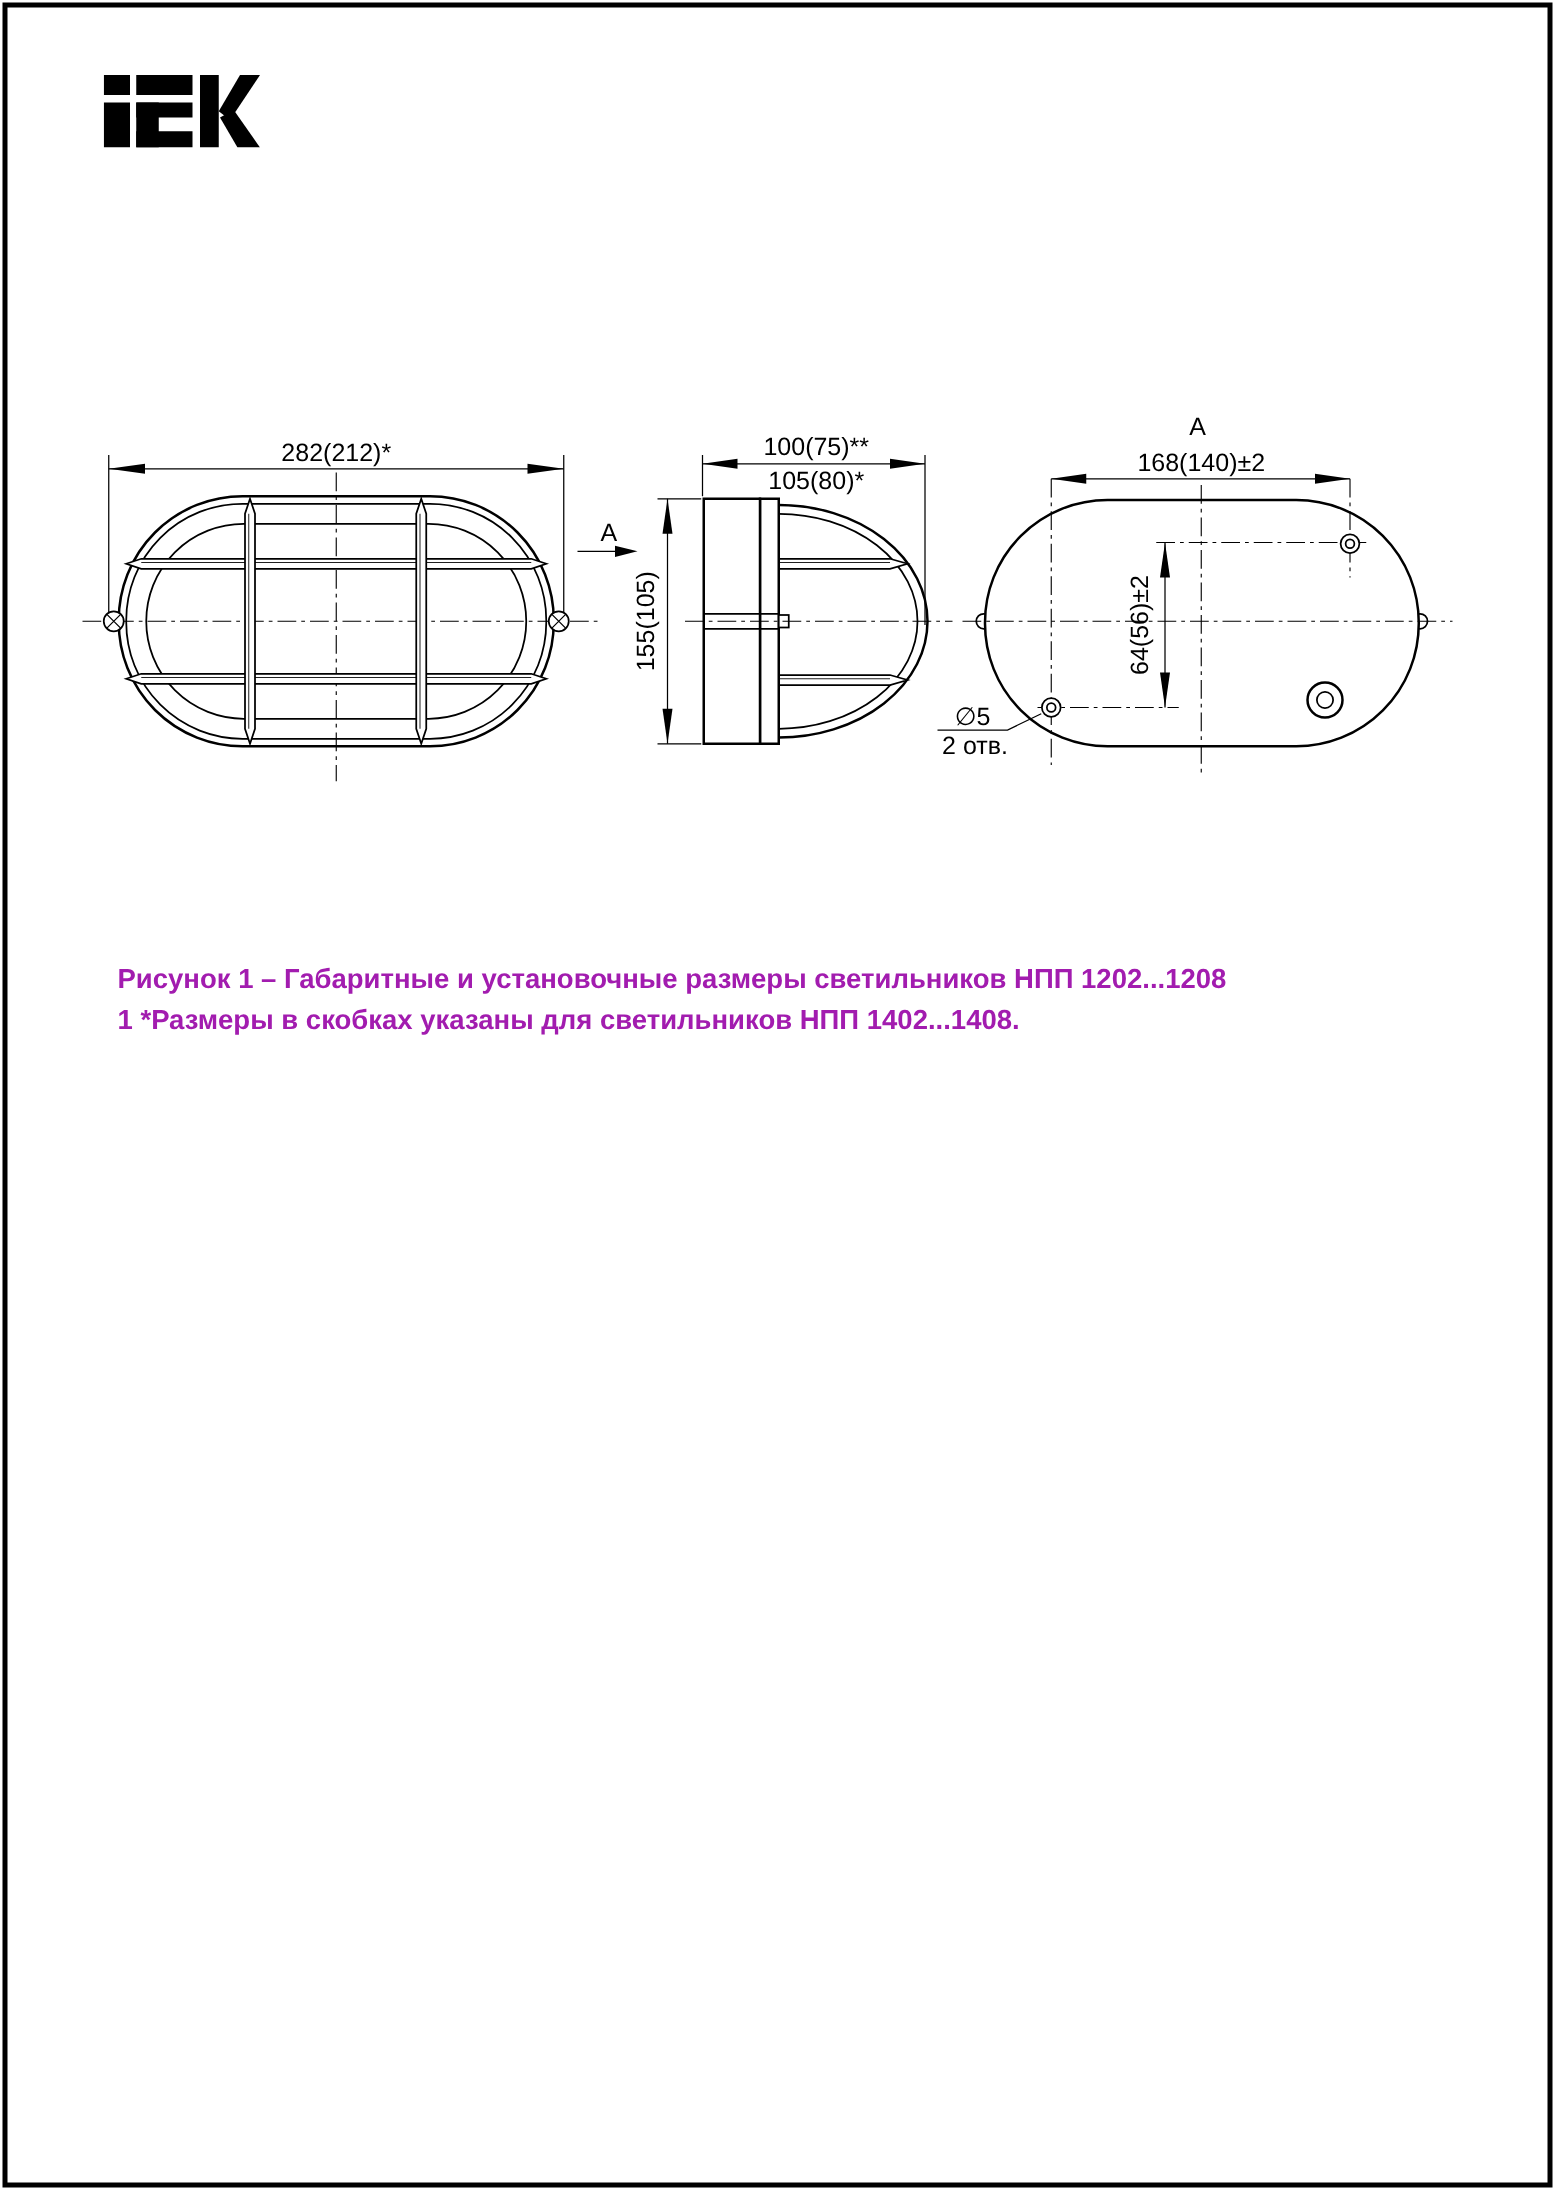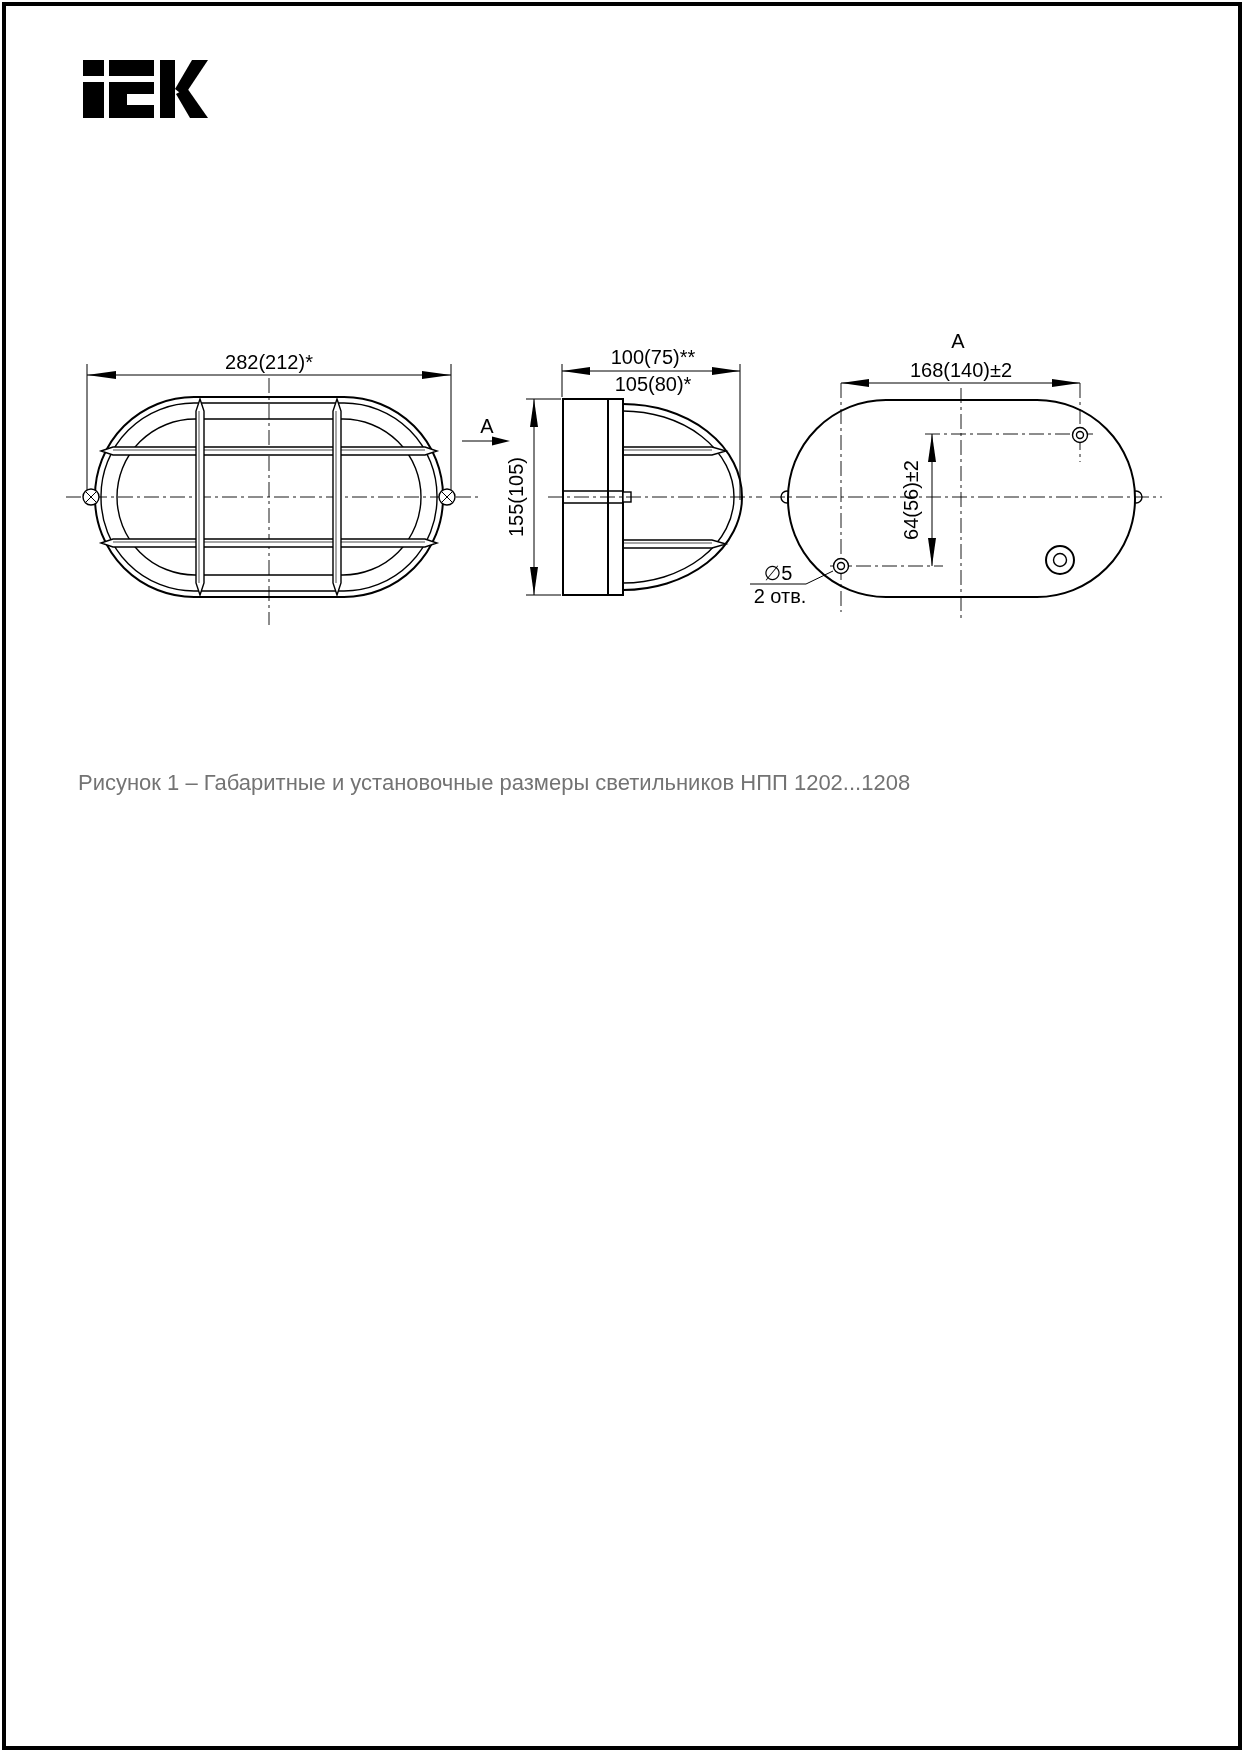--- a/index.html
+++ b/index.html
@@ -24,22 +24,22 @@
   .objw  {stroke:#000;stroke-width:2;fill:#fff;}
   .obj2  {stroke:#000;stroke-width:1.4;fill:none;}
   .obj2w {stroke:#000;stroke-width:1.4;fill:#fff;}
   .thin  {stroke:#000;stroke-width:1;fill:none;}
   .hair  {stroke:#000;stroke-width:0.7;fill:none;}
   .cl    {stroke:#000;stroke-width:0.9;fill:none;stroke-dasharray:15 4 3 4;}
   .arr   {fill:#000;stroke:none;}
   .dtext {font-family:"Liberation Sans", sans-serif;font-size:20px;fill:#000;}
   .black {fill:#000;stroke:none;}
   .caption{
-    position:absolute;left:78px;top:766px;width:1100px;
-    font-size:22px;line-height:33px;color:#737373;
+    position:absolute;left:94px;top:766px;width:1100px;
+    font-size:22px;line-height:33px;color:#a21caf;font-weight:bold;
   }
 </style>
 </head>
 <body>
 
 <div class="page">
   <div class="frame"></div>
 
   <svg class="logo" width="125" height="58" viewBox="0 0 125 58" role="img" aria-label="IEK">
     <g>
@@ -167,14 +167,15 @@
       </g>
 
       <text class="dtext" x="778" y="580" text-anchor="middle">∅5</text>
       <path class="thin" d="M750,584 H806 L833,571"></path>
       <text class="dtext" x="780" y="603" text-anchor="middle">2 отв.</text>
     </g>
   </svg>
 
   <div class="caption">
     <div>Рисунок 1 – Габаритные и установочные размеры светильников НПП 1202...1208</div>
+    <div>1 *Размеры в скобках указаны для светильников НПП 1402...1408.</div>
   </div>
 </div>
 
 </body></html>

